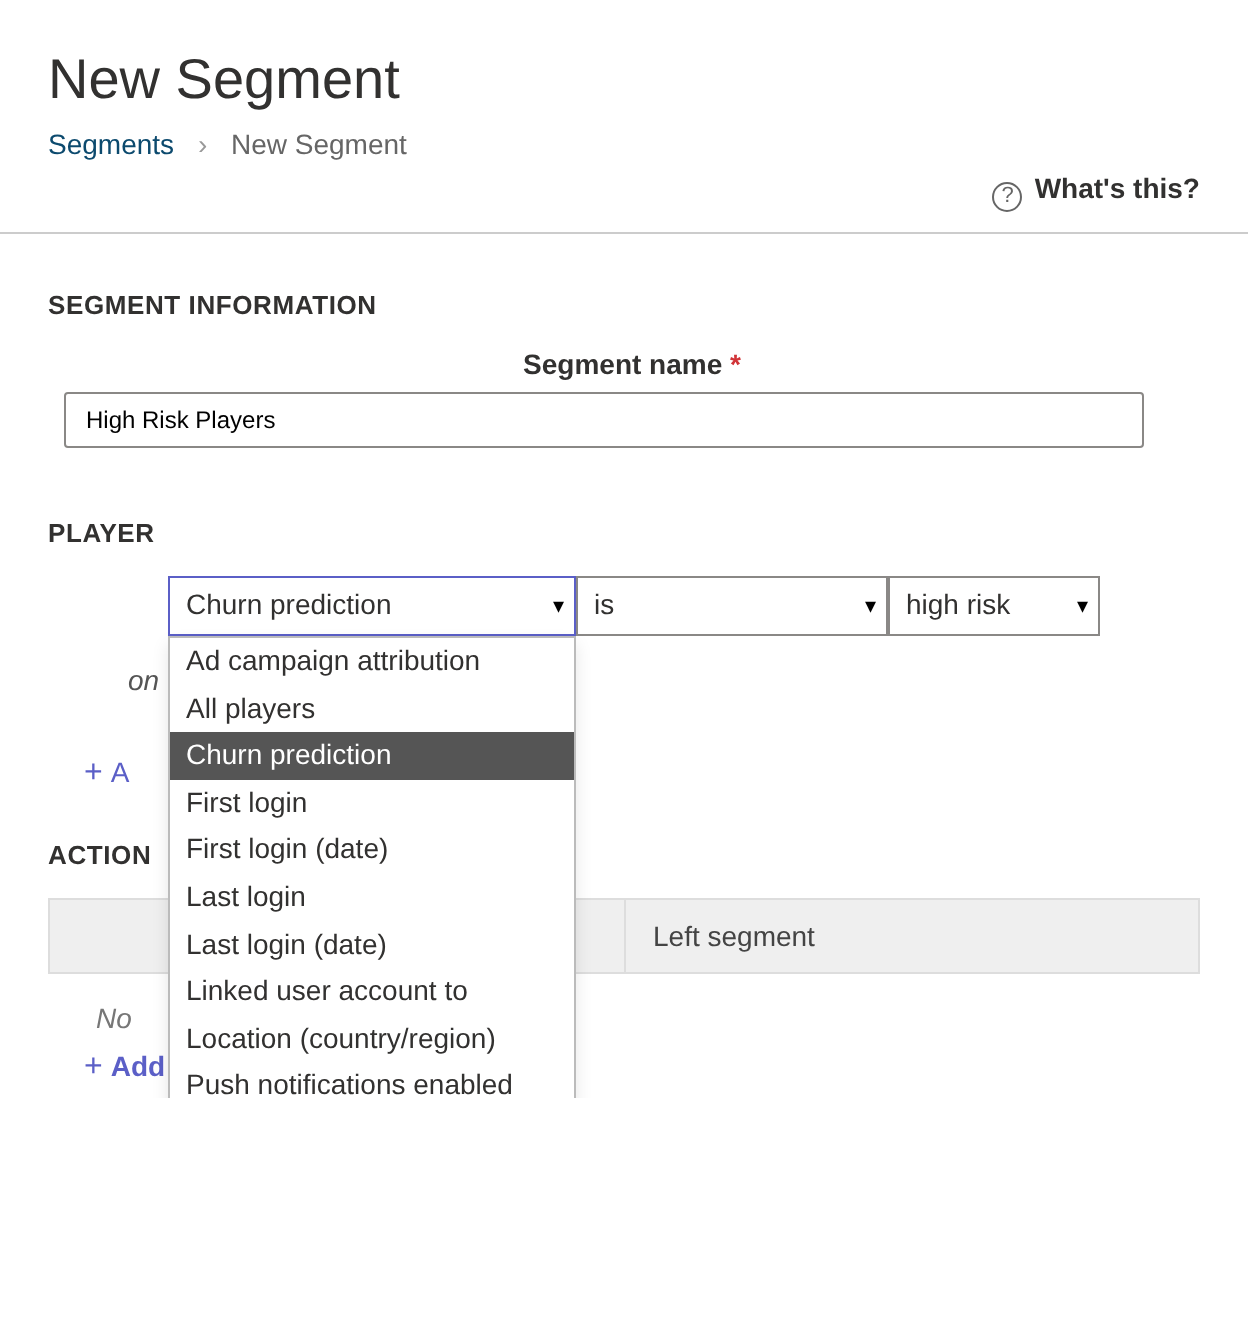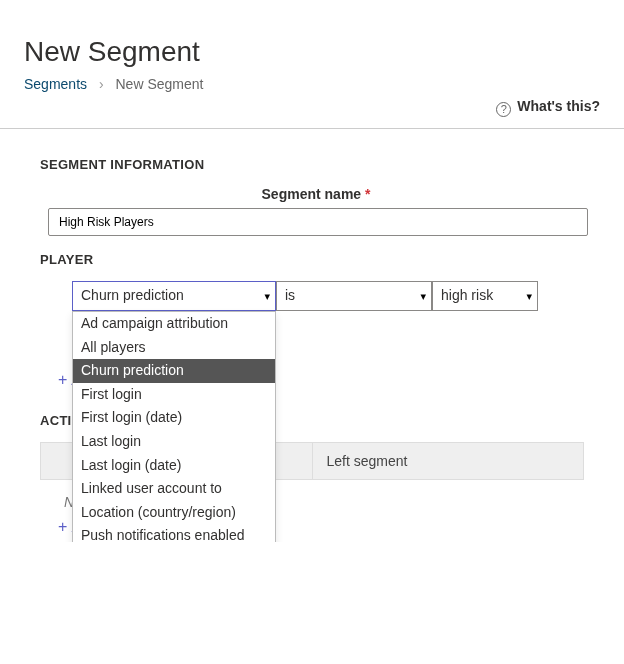--- a/index.html
+++ b/index.html
@@ -8,21 +8,20 @@
     padding: 0;
     font-family: "Segoe UI", -apple-system, sans-serif;
     font-size: 14px;
     color: #323130;
     background: #fff;
     width: 624px;
   }
   .page {
     padding: 24px 24px 0 24px;
     position: relative;
-    margin-top: 12px;
   }
   .page-title {
     font-size: 28px;
     font-weight: 400;
     margin: 0 0 8px 0;
     color: #323130;
   }
   .breadcrumb {
     font-size: 14px;
     margin-bottom: 16px;
@@ -51,21 +50,21 @@
     color: #666;
     margin-right: 6px;
     vertical-align: -2px;
   }
   .divider {
     border: none;
     border-top: 1px solid #ccc;
     margin: 36px 0 0 0;
     width: 100%;
   }
-  .content { padding: 0 40px; }
+  .content { padding: 0 24px; }
   .section-header {
     font-size: 13px;
     font-weight: 700;
     letter-spacing: 0.3px;
     margin: 28px 0 14px 0;
   }
   .field-label {
     font-size: 14px;
     font-weight: 700;
     margin: 0 0 6px 8px;
@@ -75,21 +74,21 @@
   .text-input {
     width: 540px;
     margin-left: 8px;
     padding: 6px 10px;
     font-size: 12px;
     border: 1px solid #8a8886;
     border-radius: 2px;
     font-family: inherit;
   }
   .filter-row {
-    margin-left: 32px;
+    margin-left: 60px;
     display: flex;
     gap: 0;
   }
   .select-wrap {
     position: relative;
     display: inline-block;
   }
   .sel {
     appearance: none;
     -webkit-appearance: none;
@@ -193,21 +192,21 @@
 <hr class="divider">
 
 <div class="content">
 
   <div class="section-header">SEGMENT INFORMATION</div>
   <div class="field-label">
     <span>Segment name</span> <span class="req">*</span>
   </div>
   <input class="text-input" type="text" value="High Risk Players" style="">
 
-  <div class="section-header" style="margin-top:16px">PLAYER</div>
+  <div class="section-header" style="margin-top:35px">PLAYER</div>
 
   <div class="filter-row">
     <div class="select-wrap">
       <div class="sel sel1 active">Churn prediction</div>
       <span class="chev">▾</span>
       <div class="dropdown-list" id="dd-list">
           <div class="opt">Ad campaign attribution</div>
           <div class="opt">All players</div>
           <div class="opt selected">Churn prediction</div>
           <div class="opt">First login</div>

